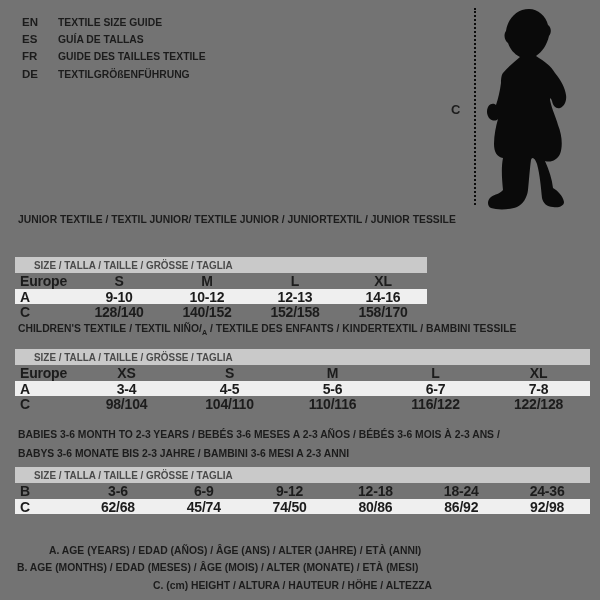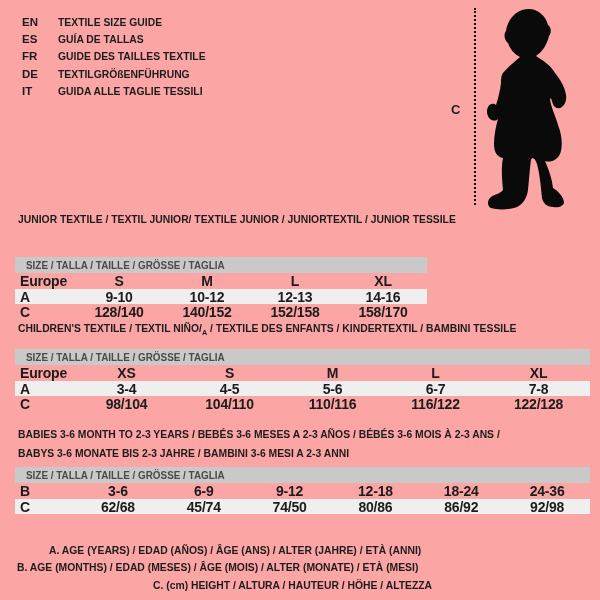--- a/index.html
+++ b/index.html
@@ -1,35 +1,35 @@
 <!DOCTYPE html>
 <html><head>
 <meta charset="utf-8">
 <style>
   html,body{margin:0;padding:0;background:#fff;}
-  #stage{position:relative;width:600px;height:600px;background:#fca5a5;overflow:hidden;
+  #stage{position:relative;width:600px;height:600px;background:#737373;overflow:hidden;
          font-family:"Liberation Sans", sans-serif;color:#1c1c1c;font-weight:700;}
   .cond{display:inline-block;transform:scaleX(0.9);transform-origin:0 50%;white-space:nowrap;}
 
   
   #lang-block{position:absolute;left:22px;top:13px;}
   .lang-row{display:flex;height:17.4px;align-items:center;font-size:11.5px;}
   .lang-code{width:36px;}
   
   #height-line{position:absolute;left:474px;top:8px;height:197px;width:0;
                border-left:2.6px dotted #0d0d0d;}
   #height-label{position:absolute;left:451px;top:102px;font-size:13px;}
   #baby-svg{position:absolute;left:486px;top:7px;}
 
   
   .size-table{position:absolute;left:15px;}
   .t-title{font-size:11.5px;padding-left:3px;white-space:nowrap;line-height:14px;}
   .t-title sub{font-size:8px;}
   .t-bar{background:#c9c9c9;height:16px;display:flex;align-items:center;
-         padding-left:11px;font-size:11px;color:#4a4a4a;}
+         padding-left:19px;font-size:11px;color:#4a4a4a;}
   .t-row{display:grid;height:15.5px;align-items:center;font-size:14px;letter-spacing:-0.2px;}
   .cols4{grid-template-columns:60px repeat(4,1fr);}
   .cols5{grid-template-columns:60px repeat(5,1fr);}
   .cols6{grid-template-columns:60px repeat(6,1fr);}
   .t-lbl{padding-left:5px;text-align:left;}
   .t-cell{text-align:center;}
   .shaded{background:#efefef;}
 
   #t1{top:212px;width:412px;}
   #t1 .t-title{margin-bottom:31px;}
@@ -56,24 +56,20 @@
       <span class="lang-code">ES</span>
       <span class="cond">GUÍA DE TALLAS</span>
     </div>
     <div class="lang-row">
       <span class="lang-code">FR</span>
       <span class="cond">GUIDE DES TAILLES TEXTILE</span>
     </div>
     <div class="lang-row">
       <span class="lang-code">DE</span>
       <span class="cond">TEXTILGRÖßENFÜHRUNG</span>
-    </div>
-    <div class="lang-row">
-      <span class="lang-code">IT</span>
-      <span class="cond">GUIDA ALLE TAGLIE TESSILI</span>
     </div>
   </div>
 
   <div id="height-line"></div>
   <div id="height-label">C</div>
   <svg id="baby-svg" width="113" height="206" viewBox="0 0 113 206">
     <path fill="#0a0a0a" d="M43,2 C52,2 60,9 62,18 C65,20 66,25 63,29 C61,38 56,45 50,49
       C58,54 65,59 69,66 C75,73 79,81 80,88 C81,94 78,100 74,101 C70,102 67,99 66,94
       C65,91 64,90 64,93 C66,103 70,110 72,118 C76,128 77,139 74,147 C71,153 65,156 59,154
       C63,163 66,172 67,181 C72,184 77,189 78,195 C78,199 73,201 67,200 C61,200 57,196 56,191

